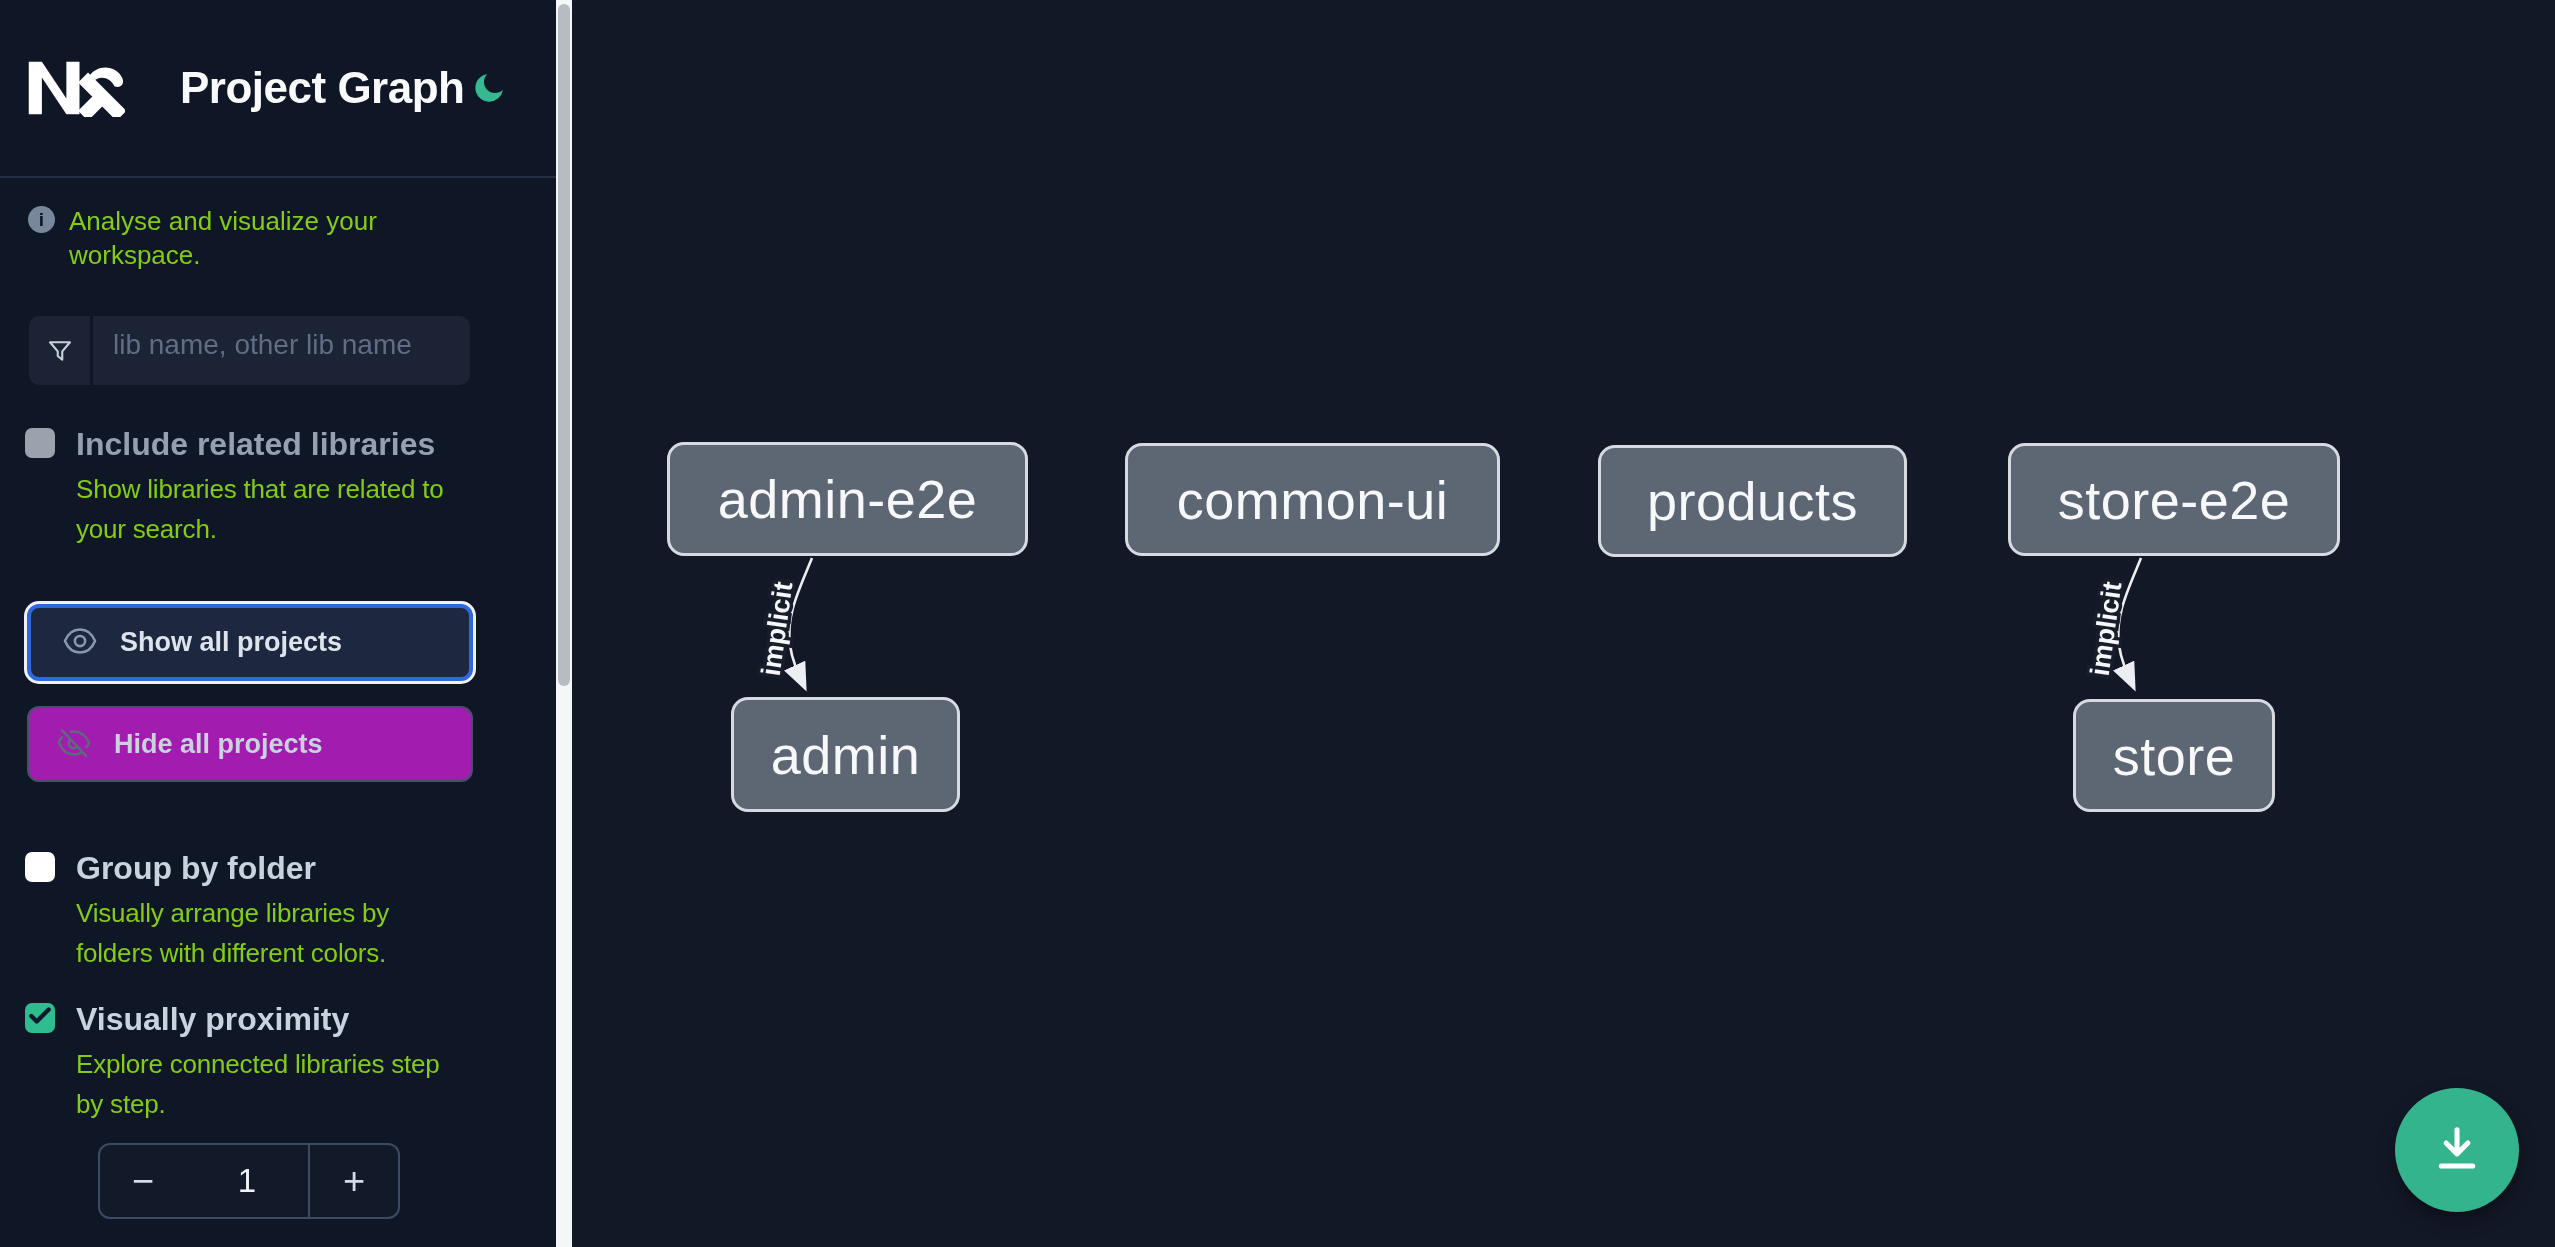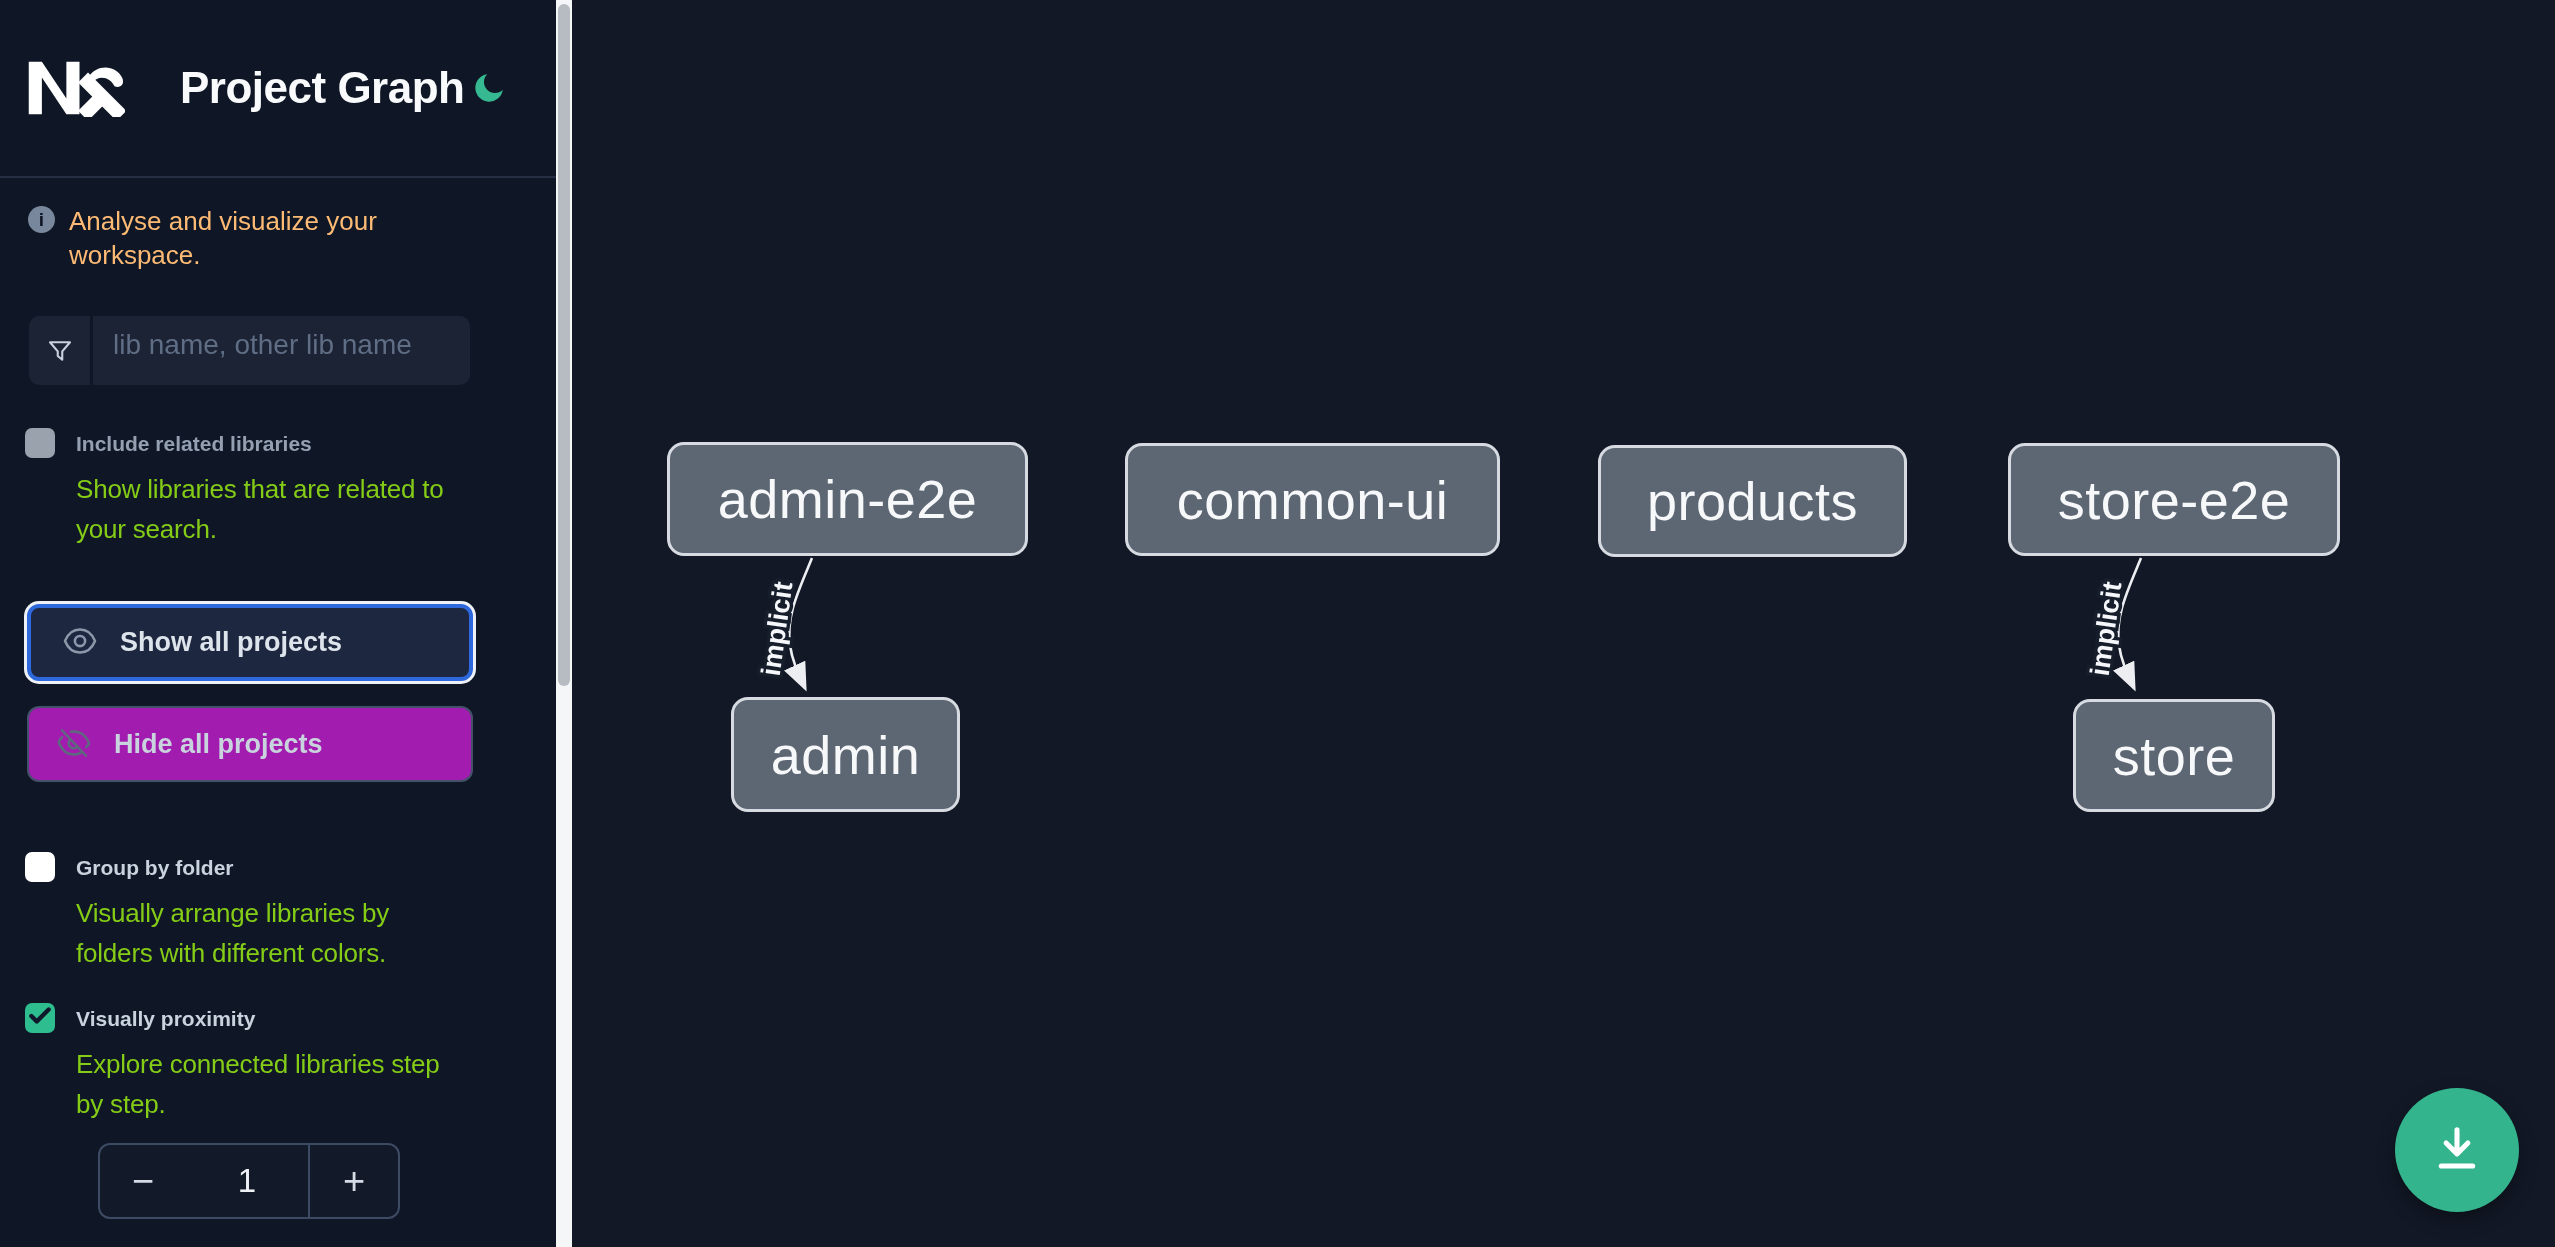--- a/index.html
+++ b/index.html
@@ -10,35 +10,35 @@
   
   .sidebar { position:absolute; left:0; top:0; width:556px; height:1247px; background:#0f1726; }
   .nx-logo { position:absolute; left:27px; top:57px; width:98px; height:60px; }
   .app-title { position:absolute; left:180px; top:63px; font-size:44px; font-weight:700; letter-spacing:-0.5px; color:#f8fafc; }
   .theme-toggle { position:absolute; left:470px; top:70px; width:38px; height:38px; background:none; border:none; cursor:pointer; }
   .sb-divider { position:absolute; left:0; top:176px; width:556px; height:2px; background:#242e44; }
 
   .info-row { position:absolute; left:28px; top:204px; width:470px; display:flex; gap:14px; align-items:flex-start; }
   .info-icon { flex:0 0 auto; width:27px; height:27px; border-radius:50%; background:#78879b; color:#0f1726;
                font-weight:800; font-size:19px; display:flex; align-items:center; justify-content:center; margin-top:2px; }
-  .info-text { font-size:26px; color:#fdba74; line-height:34px; }
+  .info-text { font-size:26px; color:#84cc16; line-height:34px; }
 
   .search-box { position:absolute; left:29px; top:316px; width:441px; height:69px; background:#1b2334; border-radius:10px;
                 display:flex; align-items:stretch; overflow:hidden; }
   .search-icon-cell { flex:0 0 64px; display:flex; align-items:center; justify-content:center; border-right:3px solid #0f1726; }
   .search-box input { flex:1; background:transparent; border:none; outline:none; color:#ec4899; font-size:28px;
                       padding:0 10px 12px 20px; font-family:"Liberation Sans",sans-serif; }
   .search-box input::placeholder { color:#5f6d85; }
 
   .check-row { position:absolute; left:25px; width:450px; display:block; }
   .checkbox { position:absolute; left:0; top:1px; width:30px; height:30px; border-radius:7px; cursor:pointer; }
   .cb-gray  { background:#9aa2ad; }
   .cb-white { background:#ffffff; }
   .cb-green { background:#2dbd8e; display:flex; align-items:center; justify-content:center; }
-  .check-label { margin-left:51px; font-size:21px; font-weight:700; color:#c9d3de; line-height:34px; }
+  .check-label { margin-left:51px; font-size:32px; font-weight:700; color:#c9d3de; line-height:34px; }
   .check-label.muted { color:#94a0b1; }
   .check-desc { margin-left:51px; margin-top:8px; font-size:26px; line-height:40px; color:#84cc16; max-width:392px; letter-spacing:-0.2px; }
 
   .btn { position:absolute; left:27px; width:446px; height:77px; border-radius:12px; display:flex; align-items:center;
          gap:22px; padding-left:27px; cursor:pointer; font-family:"Liberation Sans",sans-serif; }
   .btn-show { top:604px; background:#1d2740; border:4px solid #2e68dd; box-shadow:0 0 0 3px #eef1f6;padding-left:31px; }
   .btn-hide { top:706px; height:76px; background:#a21caf; border:2px solid #45516b; }
   .btn .btn-label { font-size:27px; font-weight:700; color:#dde4ec; }
   .btn-hide .btn-label { color:#c9d3de; }
 

